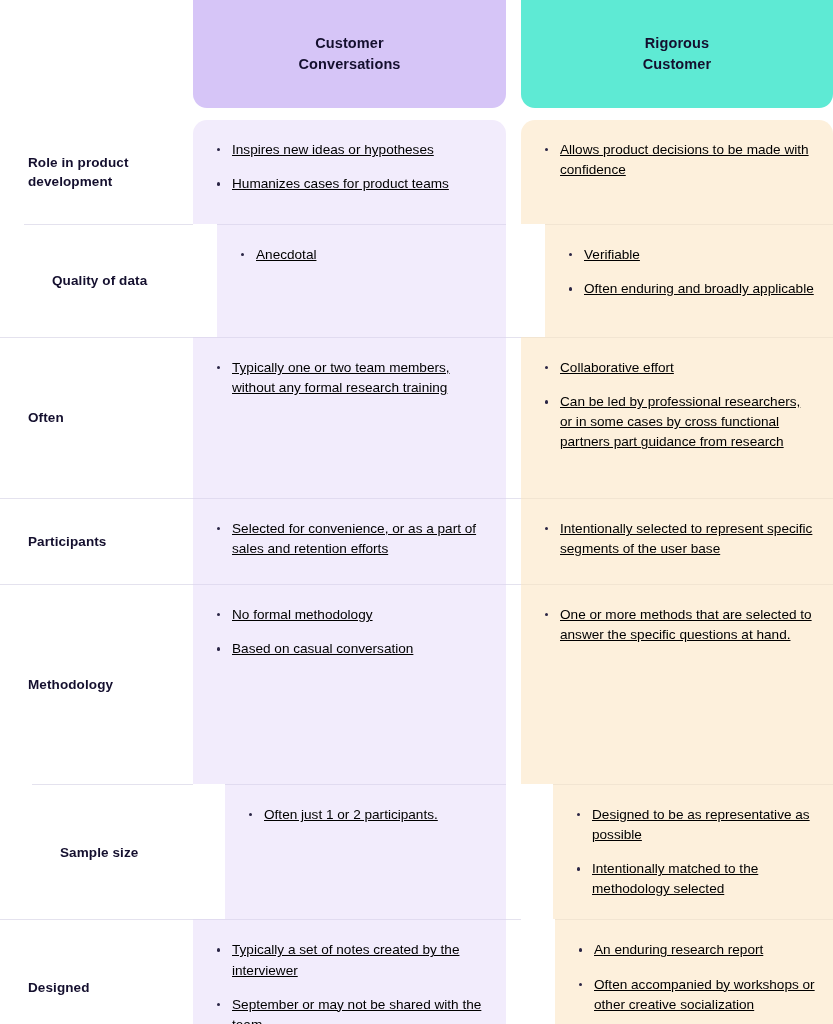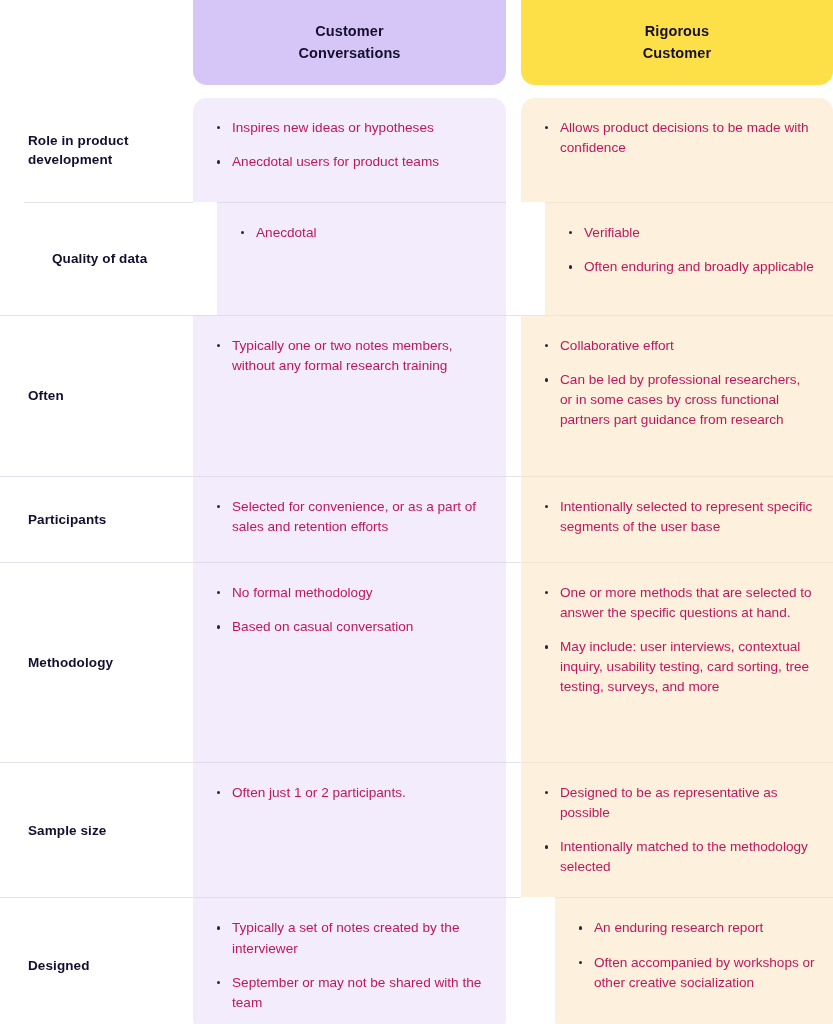--- a/index.html
+++ b/index.html
@@ -36,34 +36,34 @@
     height: 86px;
   }
 
   .hdr-gap {
     grid-column: 3;
     background: #ffffff;
     height: 86px;
   }
 
   .hdr-card {
-    height: 85px;
+    height: 108px;
     display: flex;
     align-items: center;
     justify-content: center;
     text-align: center;
     border-radius: 0 0 14px 14px;
     font-weight: bold;
     font-size: 14.5px;
     line-height: 1.45;
     letter-spacing: .1px;
     color: #140f2e;
   }
   .hdr-card.purple { grid-column: 2; background: #d6c5f7; }
-  .hdr-card.orange { grid-column: 4; background: #fde047; }
+  .hdr-card.orange { grid-column: 4; background: #5eead4; }
 
   
   .hdr-gap-row { display: contents; }
   .hdr-gap-row > div { height: 12px; background: #ffffff; }
   .hdr-gap-row > div:nth-child(1) { grid-column: 1; }
   .hdr-gap-row > div:nth-child(2) { grid-column: 2; }
   .hdr-gap-row > div:nth-child(3) { grid-column: 3; }
   .hdr-gap-row > div:nth-child(4) { grid-column: 4; }
 
   
@@ -126,41 +126,42 @@
     display: flex;
     flex-direction: column;
     gap: 14px;
   }
 
   ul.bullets li {
     position: relative;
     padding-left: 17px;
     font-size: 13.6px;
     line-height: 1.48;
-    color: #be185d;
+    color: #000000;
+    text-decoration: underline;
   }
 
   ul.bullets li::before {
     content: "";
     position: absolute;
     left: 2px;
     top: 8px;
     width: 3.4px;
     height: 3.4px;
     border-radius: 50%;
     background: #2a2545;
   }
 
   
   .row.r0 .cell { min-height: 104px; }
   .row.r1 .cell { min-height: 113px; margin-left: 24px; }
   .row.r2 .cell { min-height: 161px; }
   .row.r3 .cell { min-height: 86px; }
   .row.r4 .cell { min-height: 200px; }
-  .row.r5 .cell { min-height: 134px; }
+  .row.r5 .cell { min-height: 134px; margin-left: 32px; }
   .row.r6 .cell { min-height: 128px; }
 </style>
 </head>
 <body>
 
 <div class="table">
 
   <div class="header-row">
     <div class="hdr-spacer"></div>
     <div class="hdr-card purple">
@@ -180,42 +181,42 @@
 
   <div class="hdr-gap-row">
     <div></div><div></div><div></div><div></div>
   </div>
 
   <div id="rows-host" style="display:contents"><div class="row r0 first"><div class="cell label">
           <div class="label-text">Role in product development</div>
         </div><div class="cell purple">
           <ul class="bullets">
             <li>Inspires new ideas or hypotheses</li>
-            <li>Anecdotal users for product teams</li>
+            <li>Humanizes cases for product teams</li>
           </ul>
         </div><div class="cell gap"></div><div class="cell orange">
           <ul class="bullets">
             <li>Allows product decisions to be made with confidence</li>
           </ul>
         </div></div><div class="row r1"><div class="cell label">
           <div class="label-text">Quality of data</div>
         </div><div class="cell purple">
           <ul class="bullets">
             <li>Anecdotal</li>
           </ul>
         </div><div class="cell gap"></div><div class="cell orange">
           <ul class="bullets">
             <li>Verifiable</li>
             <li>Often enduring and broadly applicable</li>
           </ul>
         </div></div><div class="row r2"><div class="cell label">
           <div class="label-text">Often</div>
         </div><div class="cell purple">
           <ul class="bullets">
-            <li>Typically one or two notes members, without any formal research training</li>
+            <li>Typically one or two team members, without any formal research training</li>
           </ul>
         </div><div class="cell gap"></div><div class="cell orange">
           <ul class="bullets">
             <li>Collaborative effort</li>
             <li>Can be led by professional researchers, or in some cases by cross functional partners part guidance from research</li>
           </ul>
         </div></div><div class="row r3"><div class="cell label">
           <div class="label-text">Participants</div>
         </div><div class="cell purple">
           <ul class="bullets">
@@ -228,21 +229,20 @@
         </div></div><div class="row r4"><div class="cell label">
           <div class="label-text">Methodology</div>
         </div><div class="cell purple">
           <ul class="bullets">
             <li>No formal methodology</li>
             <li>Based on casual conversation</li>
           </ul>
         </div><div class="cell gap"></div><div class="cell orange">
           <ul class="bullets">
             <li>One or more methods that are selected to answer the specific questions at hand.</li>
-            <li>May include: user interviews, contextual inquiry, usability testing, card sorting, tree testing, surveys, and more</li>
           </ul>
         </div></div><div class="row r5"><div class="cell label">
           <div class="label-text">Sample size</div>
         </div><div class="cell purple">
           <ul class="bullets">
             <li>Often just 1 or 2 participants.</li>
           </ul>
         </div><div class="cell gap"></div><div class="cell orange">
           <ul class="bullets">
             <li>Designed to be as representative as possible</li>

